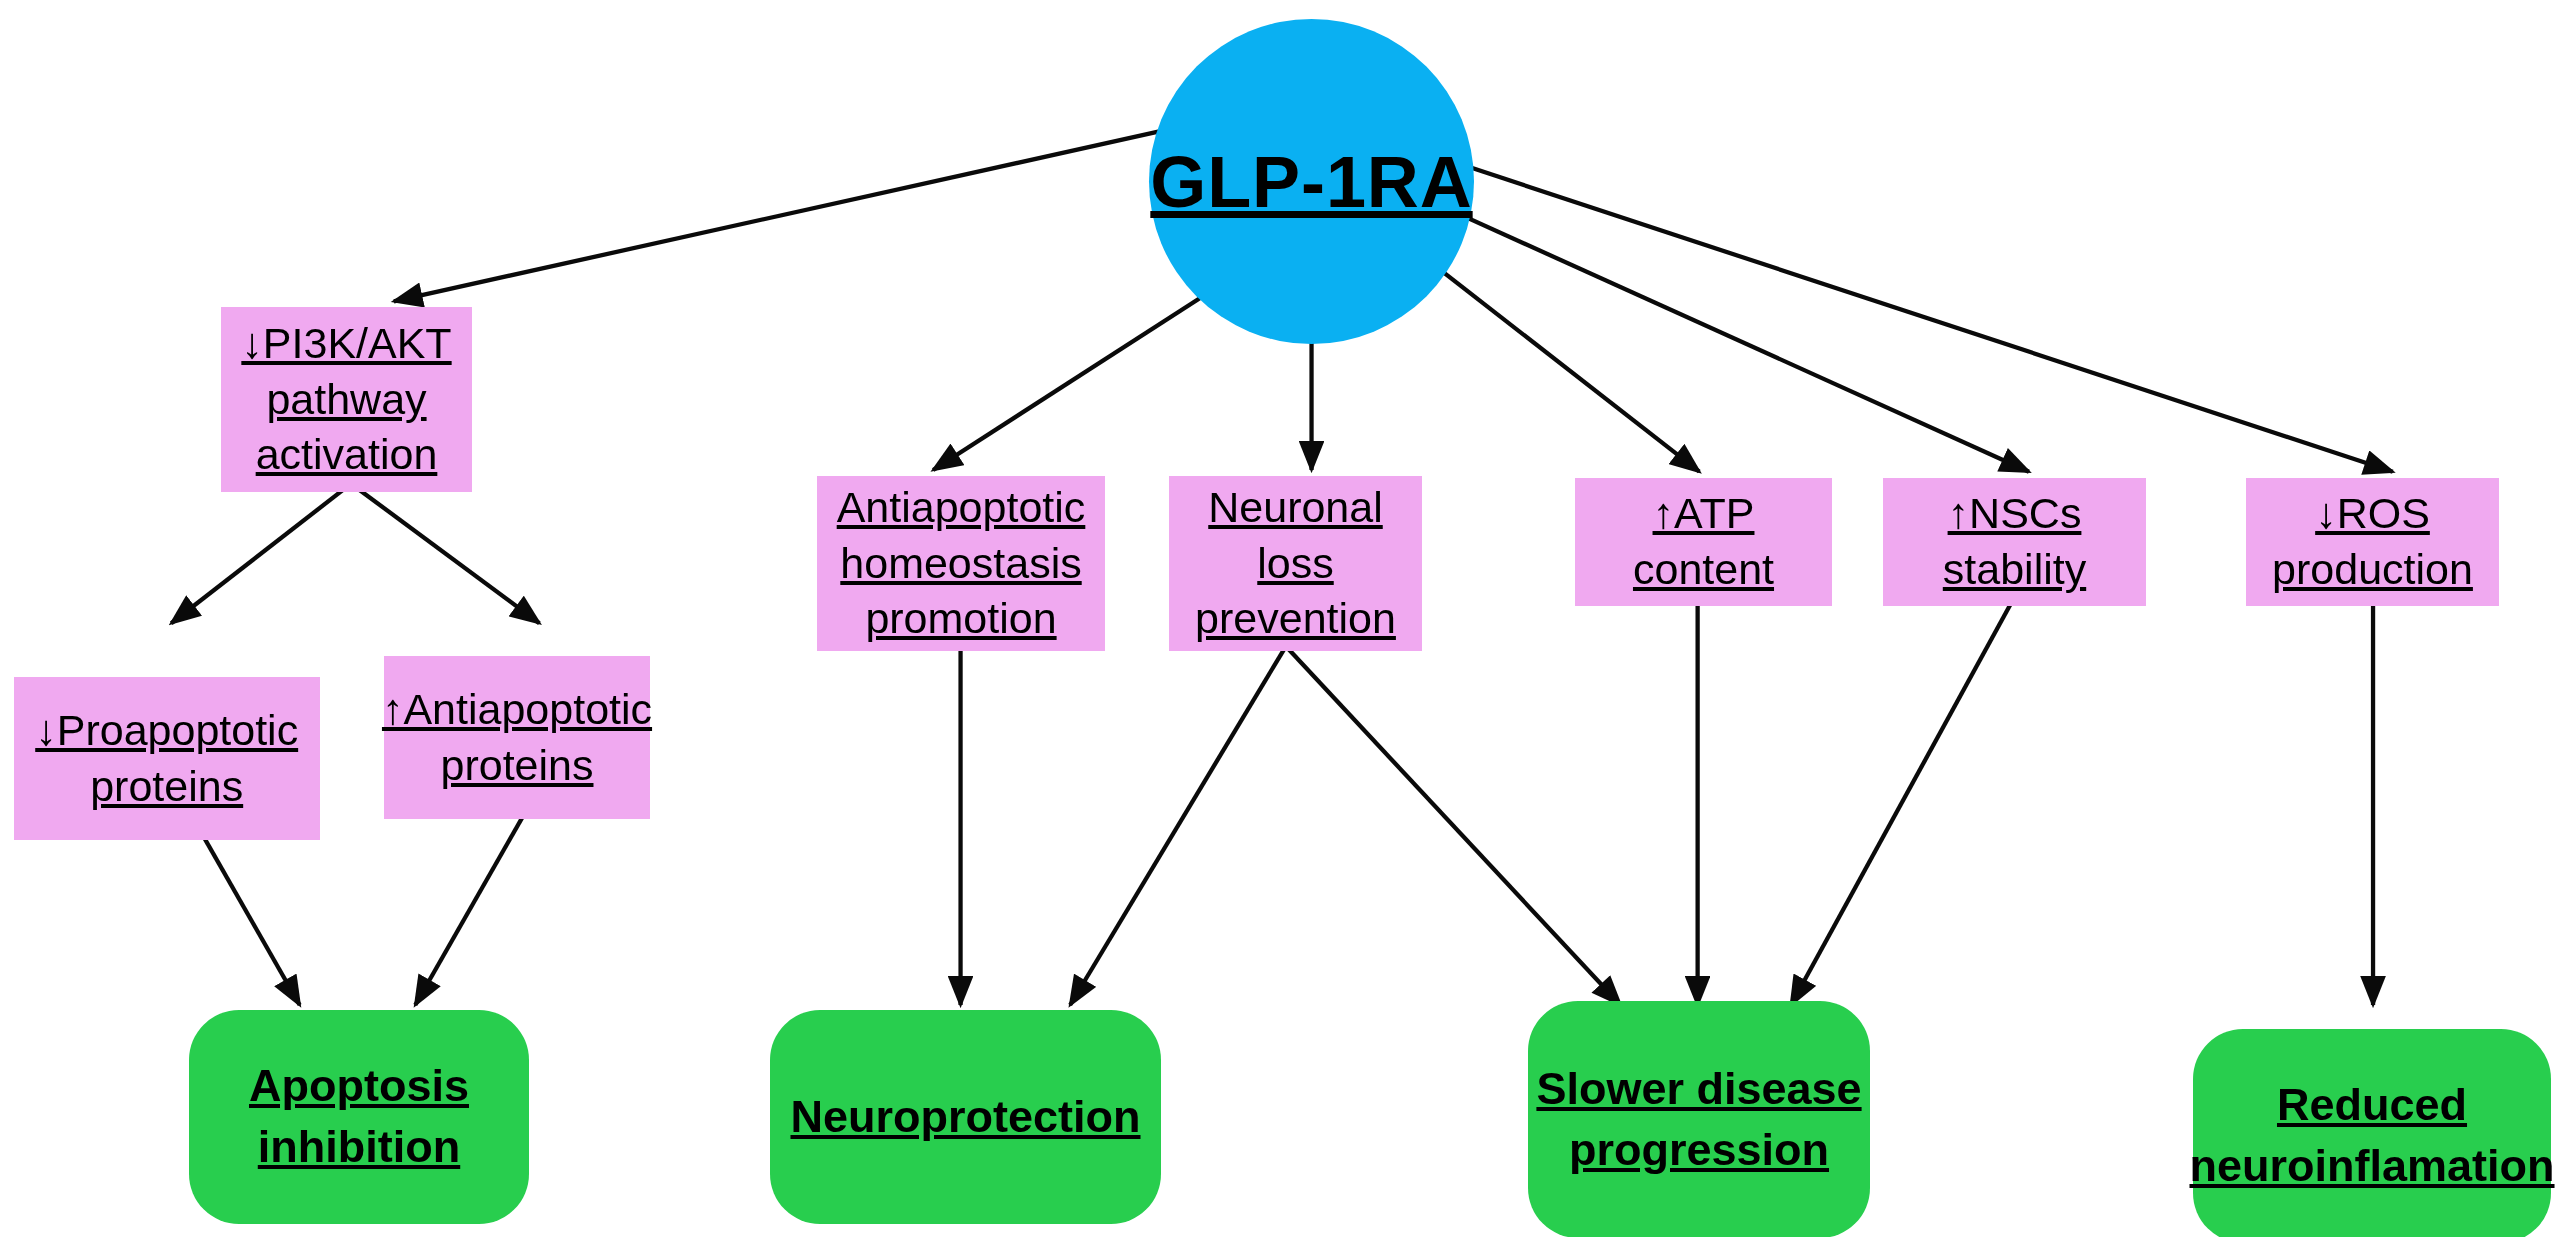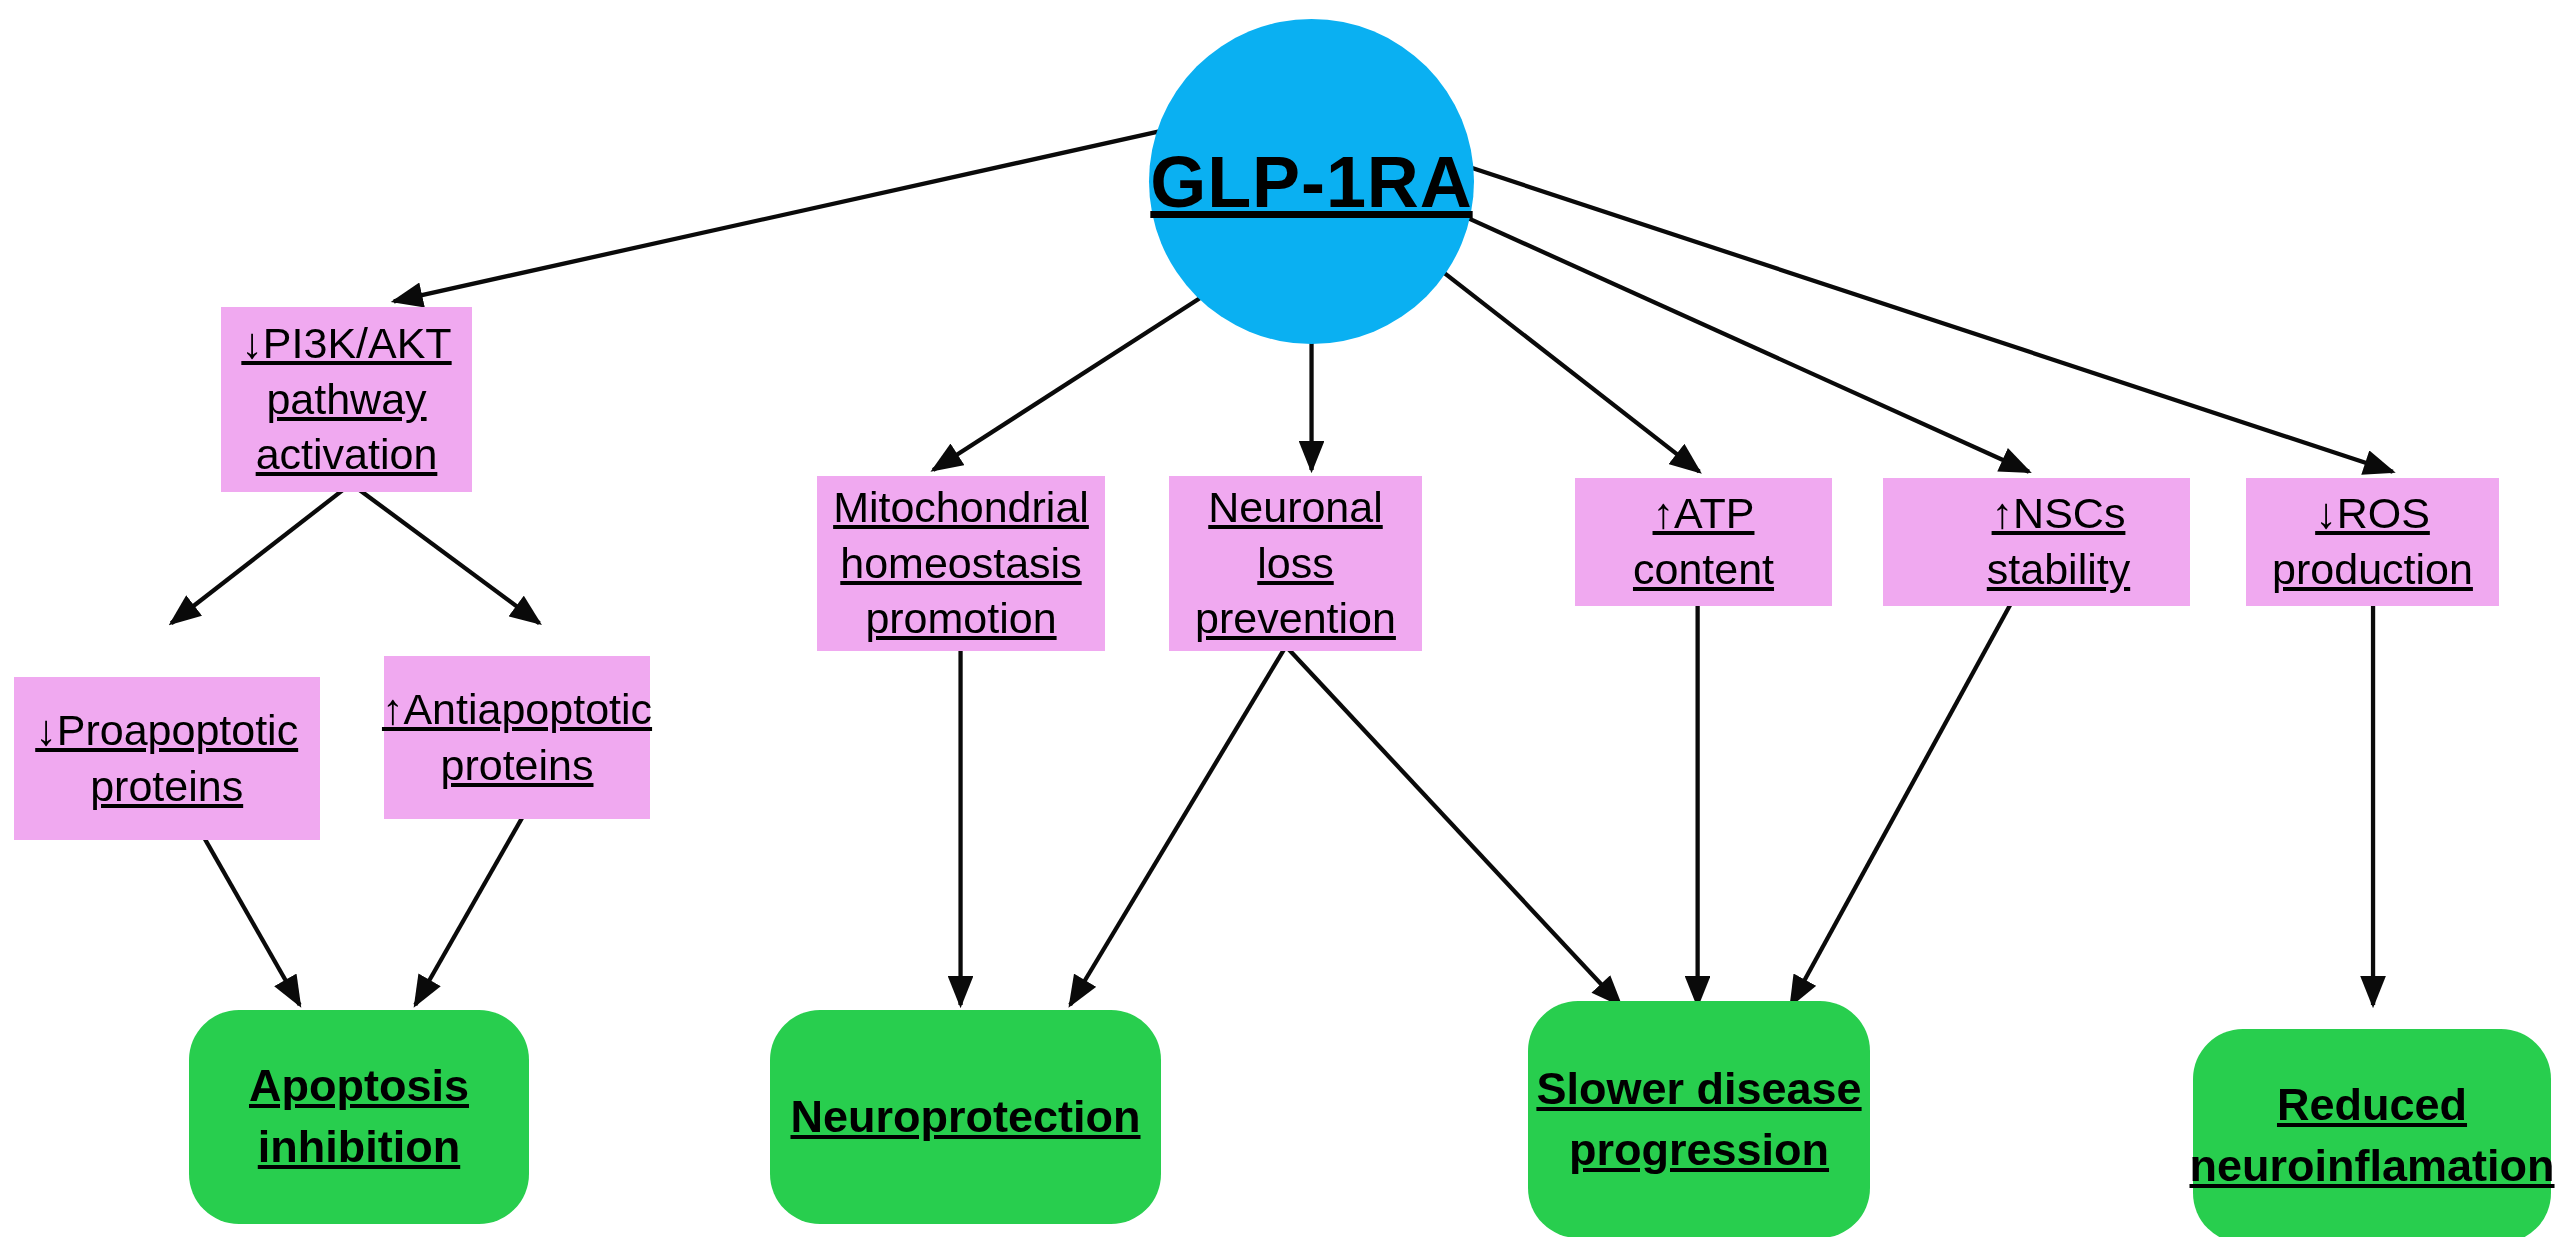--- a/index.html
+++ b/index.html
@@ -77,32 +77,32 @@
     <line class="edge" x1="2349" y1="705" x2="2092" y2="1174" marker-end="url(#arrowhead)"></line>
     <line class="edge" x1="2772" y1="705" x2="2772" y2="1174" marker-end="url(#arrowhead)"></line>
   </svg>
 
   <div class="node root-circle" style="left:1149px;top:19px;width:325px;height:325px;">GLP-1RA</div>
 
   <div class="node intermediate" style="left:221px;top:307px;width:251px;height:185px;">↓PI3K/AKT
 pathway
 activation</div>
 
-  <div class="node intermediate" style="left:817px;top:476px;width:288px;height:175px;">Mitochondrial
+  <div class="node intermediate" style="left:817px;top:476px;width:288px;height:175px;">Antiapoptotic
 homeostasis
 promotion</div>
 
   <div class="node intermediate" style="left:1169px;top:476px;width:253px;height:175px;">Neuronal
 loss
 prevention</div>
 
   <div class="node intermediate" style="left:1575px;top:478px;width:257px;height:128px;">↑ATP
 content</div>
 
-  <div class="node intermediate" style="left:1883px;top:478px;width:263px;height:128px;padding-left:44px;">↑NSCs
+  <div class="node intermediate" style="left:1883px;top:478px;width:263px;height:128px;">↑NSCs
 stability</div>
 
   <div class="node intermediate" style="left:2246px;top:478px;width:253px;height:128px;">↓ROS
 production</div>
 
   <div class="node intermediate" style="left:13.7px;top:629px;width:306px;height:163px;margin-top:48px;">↓Proapoptotic
 proteins</div>
 
   <div class="node intermediate" style="left:384px;top:656px;width:266px;height:163px;">↑Antiapoptotic
 proteins</div>

